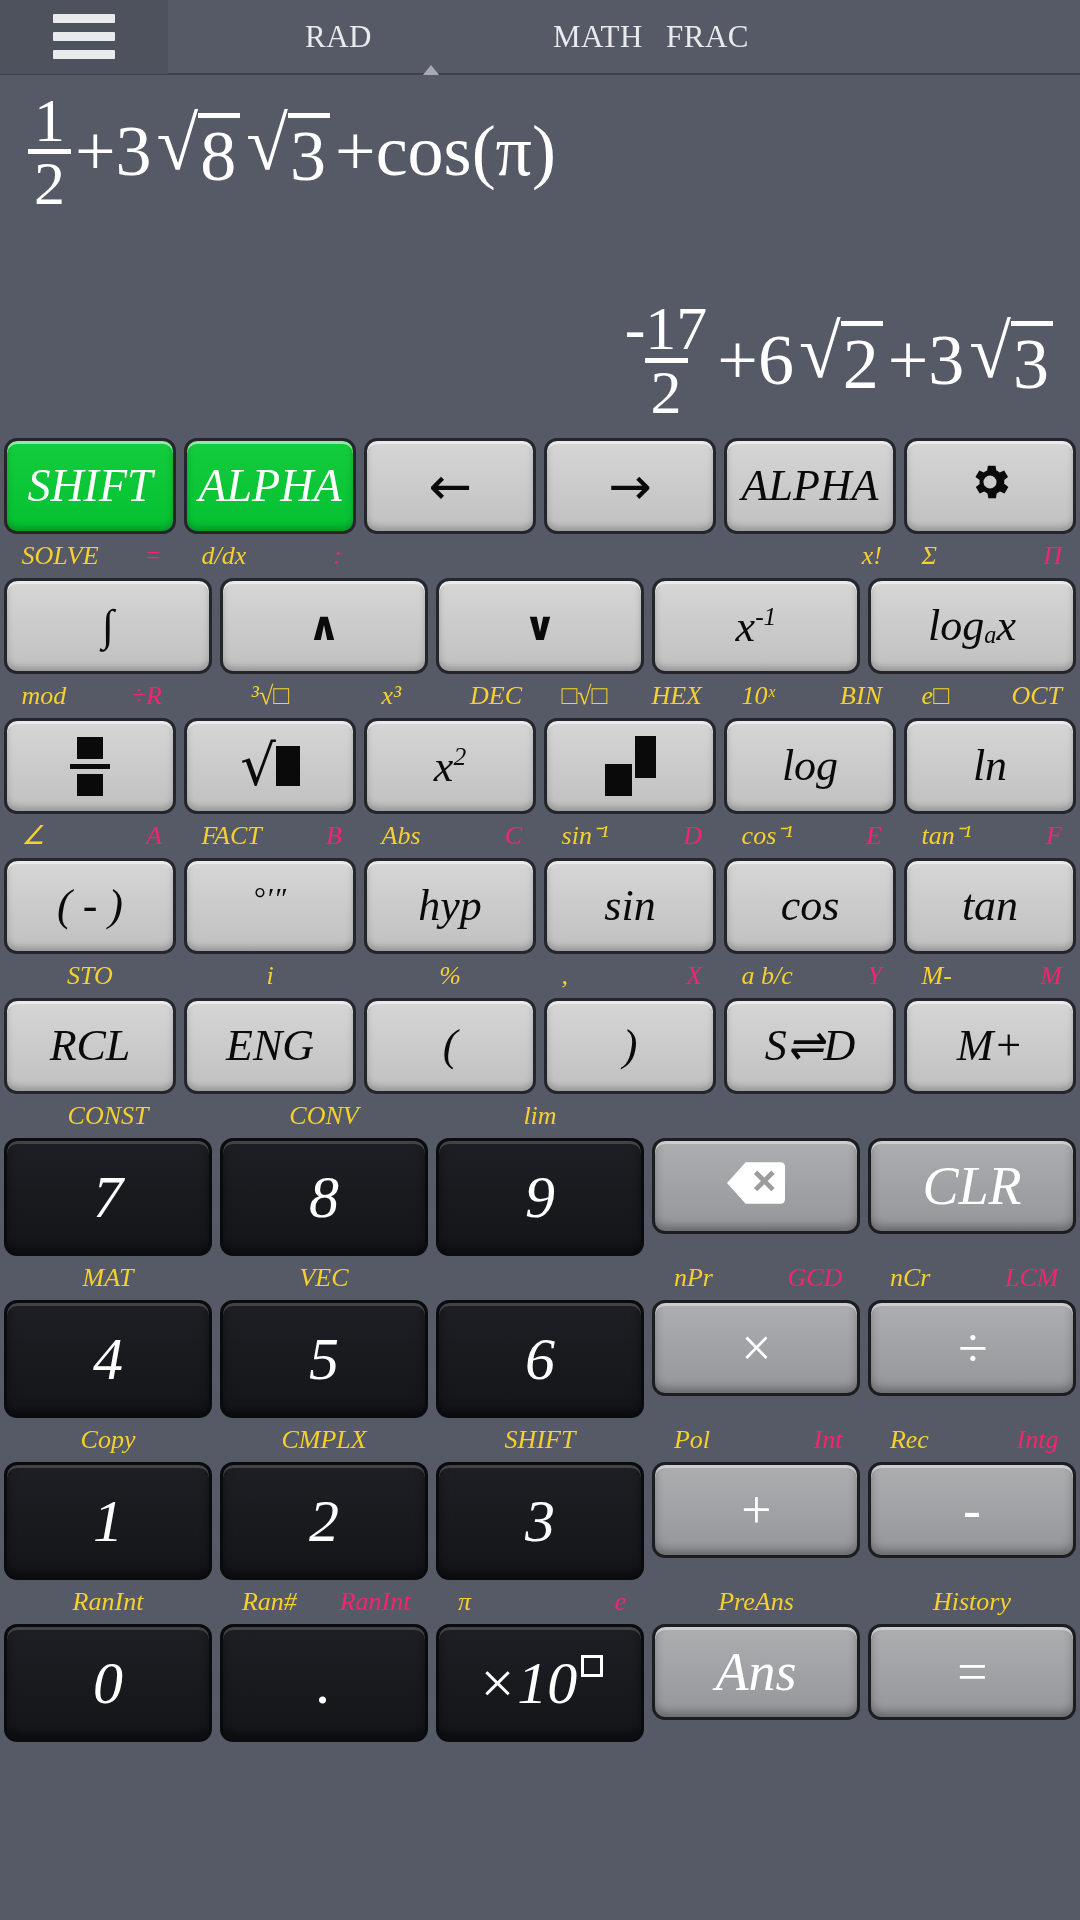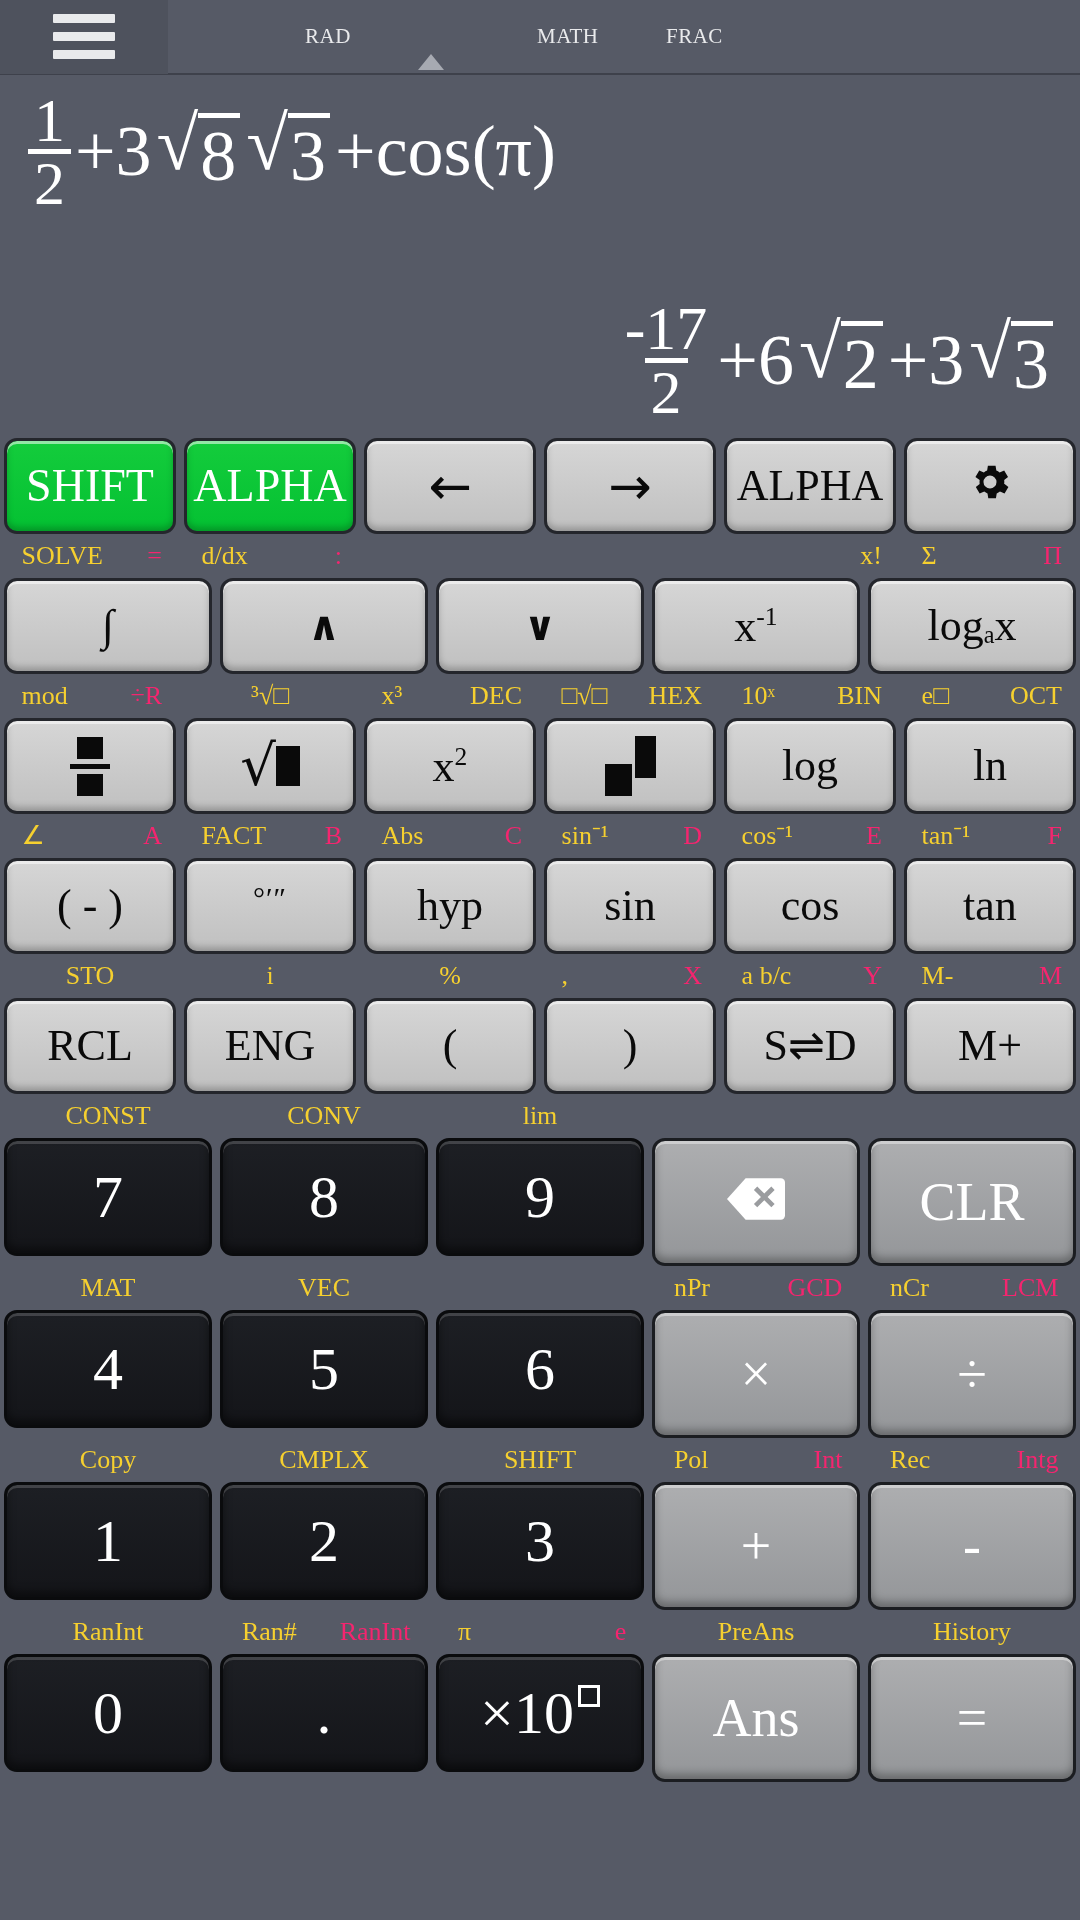--- a/index.html
+++ b/index.html
@@ -23,27 +23,27 @@
     width: 168px; height: 75px;
     background: #4e525d;
     display: flex; align-items: center; justify-content: center;
     flex-direction: column; gap: 9px;
   }
   .menu-bar-line { width: 62px; height: 9px; background: #e9eaec; border-radius: 1px; }
   .status-zone {
     flex: 1; height: 68px;
     display: flex; align-items: center;
     color: #e9eaec;
-    font-size: 21px;
+    font-size: 31px;
     letter-spacing: .5px;
   }
   .status-item { position: absolute; }
   #st-rad  { left: 305px; }
   #st-tri  { left: 418px; top: 30px; }
-  #st-math { left: 537px; }
+  #st-math { left: 553px; }
   #st-frac { left: 666px; }
   .tri-up {
     width: 0; height: 0;
     border-left: 13px solid transparent;
     border-right: 13px solid transparent;
     border-bottom: 16px solid #a7aab2;
   }
 
   
   .display {
@@ -82,21 +82,21 @@
   .sqrt .radical { font-size: 76px; line-height: .82; }
   .sqrt .radicand {
     border-top: 5px solid #fff;
     padding: 2px 4px 0 2px;
     line-height: 1;
     margin-top: 1px;
   }
   .op { padding: 0 2px; }
 
   
-  .keypad { padding: 0; }
+  .keypad { padding: 0; font-style: italic; }
   .krow { display: flex; width: 1080px; }
   .hintrow {
     display: flex; width: 1080px;
     height: 38px;
     align-items: center;
   }
   .hintcell {
     flex: 1 1 0;
     position: relative;
     height: 38px;
@@ -140,21 +140,21 @@
     background: linear-gradient(#1d1f24, #141519);
     color: #ffffff;
     height: 118px;
     font-size: 60px;
     border: 3px solid #0a0b0d;
     box-shadow: inset 0 3px 0 rgba(255,255,255,.17), inset 0 -5px 8px rgba(0,0,0,.45);
   }
   .key.opr {
     background: linear-gradient(#adaeb0, #949699);
     color: #ffffff;
-    height: 128px;
+    height: 96px;
     font-size: 54px;
     border: 3px solid #1b1d21;
     box-shadow: inset 0 3px 0 rgba(255,255,255,.42), inset 0 -5px 8px rgba(0,0,0,.3);
   }
   .key sup { font-size: .58em; vertical-align: super; }
   .key sub { font-size: .55em; vertical-align: -.12em; }
 
   
   .ico-gear { width: 46px; height: 46px; }
   .ico-arrow { font-size: 52px; font-family: "DejaVu Sans", sans-serif; }

